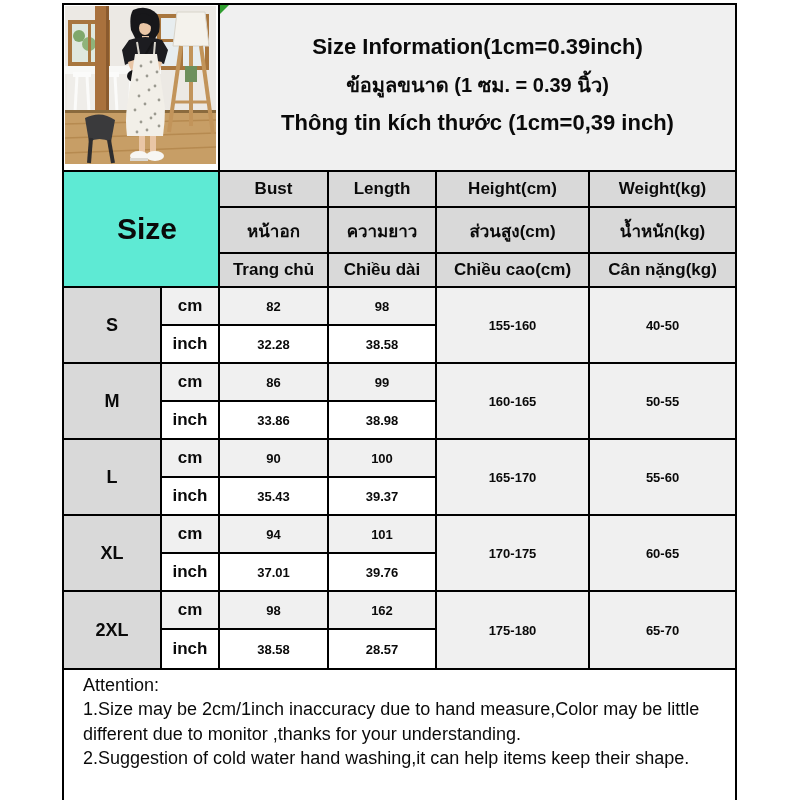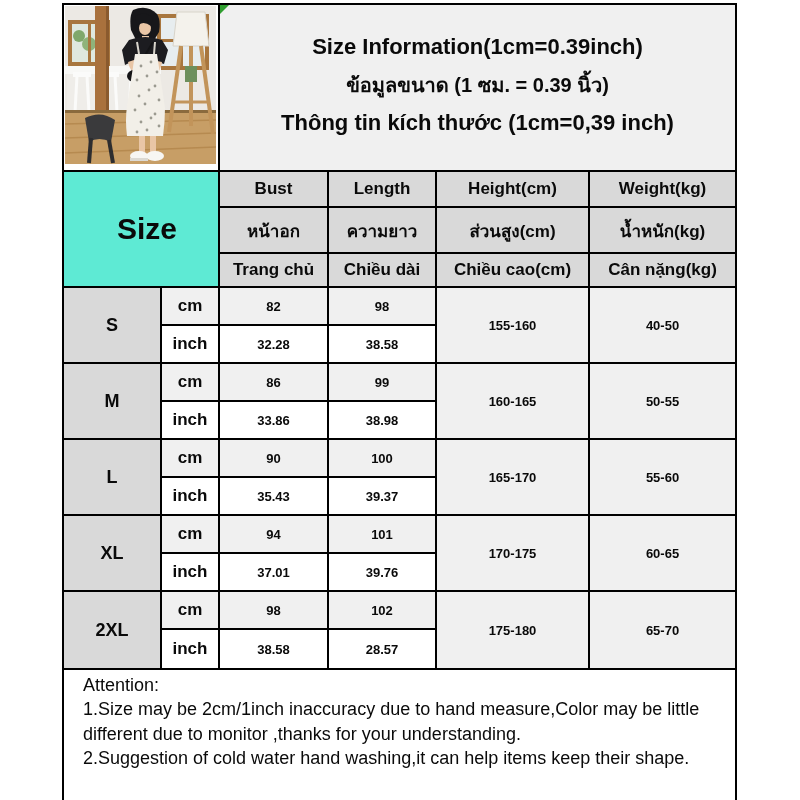--- a/index.html
+++ b/index.html
@@ -241,21 +241,21 @@
   <tr style="height:38px;">
     <td>inch</td>
     <td class="val">37.01</td>
     <td class="val">39.76</td>
   </tr>
 
   <tr style="height:38px;">
     <td rowspan="2" class="size-label">2XL</td>
     <td class="shade">cm</td>
     <td class="shade val">98</td>
-    <td class="shade val">102</td>
+    <td class="shade val">162</td>
     <td rowspan="2" class="shade val">175-180</td>
     <td rowspan="2" class="shade val">65-70</td>
   </tr>
   <tr style="height:40px;">
     <td>inch</td>
     <td class="val">38.58</td>
     <td class="val">28.57</td>
   </tr>
 
   <tr style="height:142px;">

